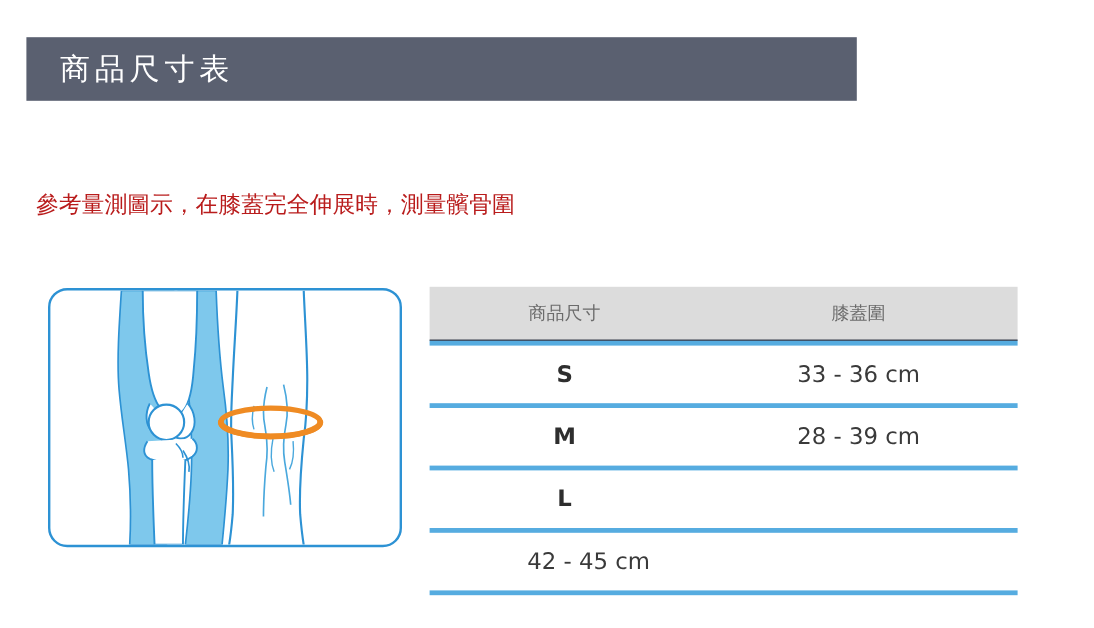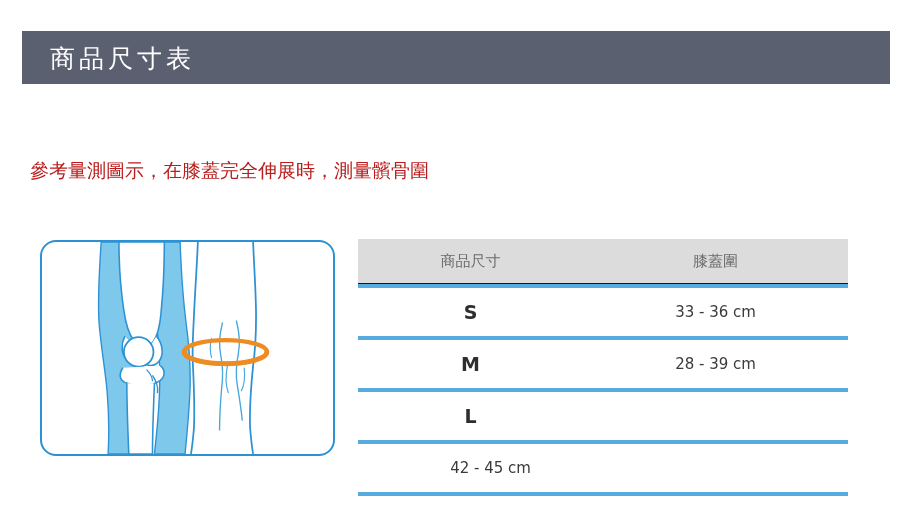--- a/index.html
+++ b/index.html
@@ -13,21 +13,21 @@
     position: relative;
     font-family: "DejaVu Sans", "Liberation Sans", sans-serif;
     overflow: hidden;
   }
 
   
   #header-banner {
     position: absolute;
     left: 22px;
     top: 31px;
-    width: 868px;
+    width: 692px;
     height: 53px;
     background: #5a6070;
     box-sizing: border-box;
     font-family: Liberation Serif, serif;
   }
   #header-title {
     position: absolute;
     left: 28px;
     top: 50%;
     transform: translateY(-50%);
@@ -102,21 +102,21 @@
     color: #2e2e2e;
     text-align: center;
   }
   .col-size   { width: 225px; }
   .col-girth  { width: 265px; }
   .tbl-row .col-size {
     font-weight: bold;
     font-size: 19px;
   }
   .tbl-row .col-girth {
-    font-size: 15px;
+    font-size: 19px;
     color: #3a3a3a;
   }
 </style>
 </head>
 <body>
 
 <div id="header-banner">
   <div id="header-title">商品尺寸表</div>
 </div>
 

